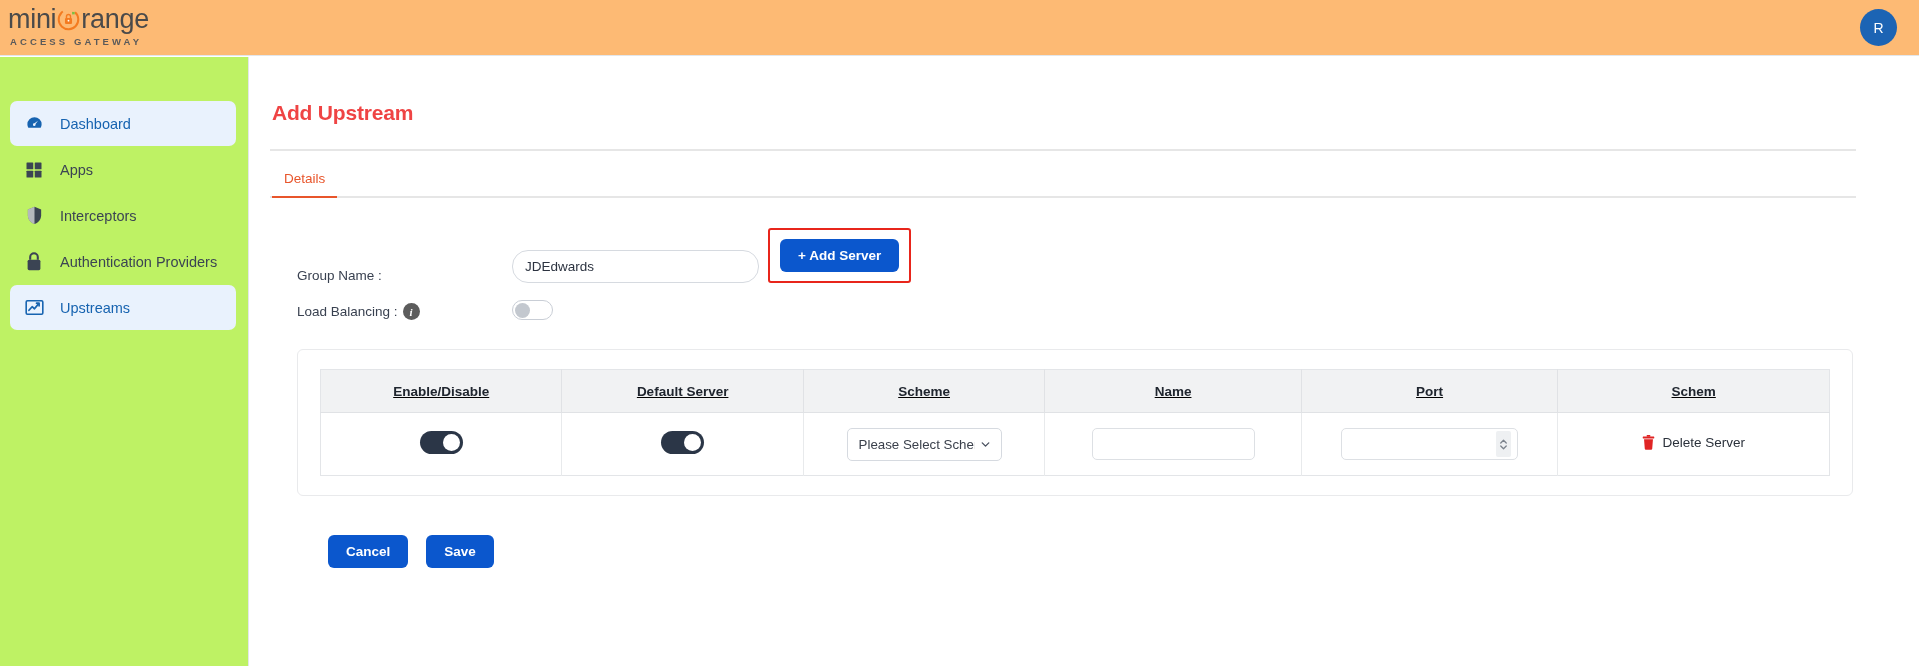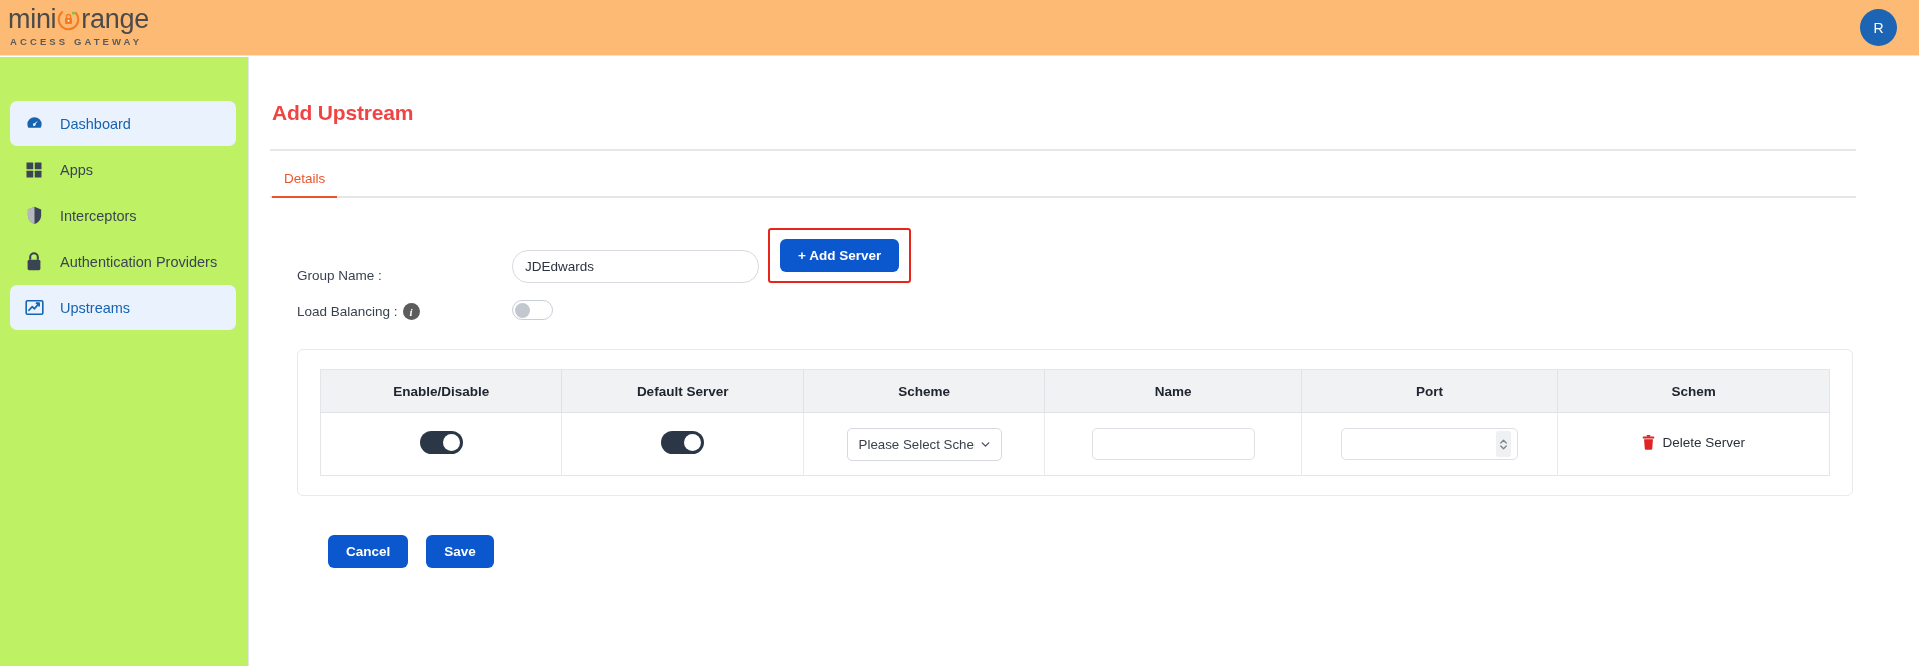--- a/index.html
+++ b/index.html
@@ -165,20 +165,21 @@
     width: 1556px;
     background: #fff;
     border: 1px solid #e9eaec;
     border-radius: 6px;
     padding: 19px 22px 19px 22px;
   }
   table.grid {
     width: 100%; border-collapse: collapse;
     border: 1px solid #e3e5e8;
     table-layout: fixed;
+    text-decoration: underline;
   }
   table.grid th {
     background: #f1f2f3;
     font-size: 13.5px; font-weight: 600; color: #20262f;
     height: 43px; text-align: center;
     border-right: 1px solid #e0e2e5;
     border-bottom: 1px solid #e0e2e5;
   }
   table.grid th:last-child { border-right: none; }
   table.grid td {

